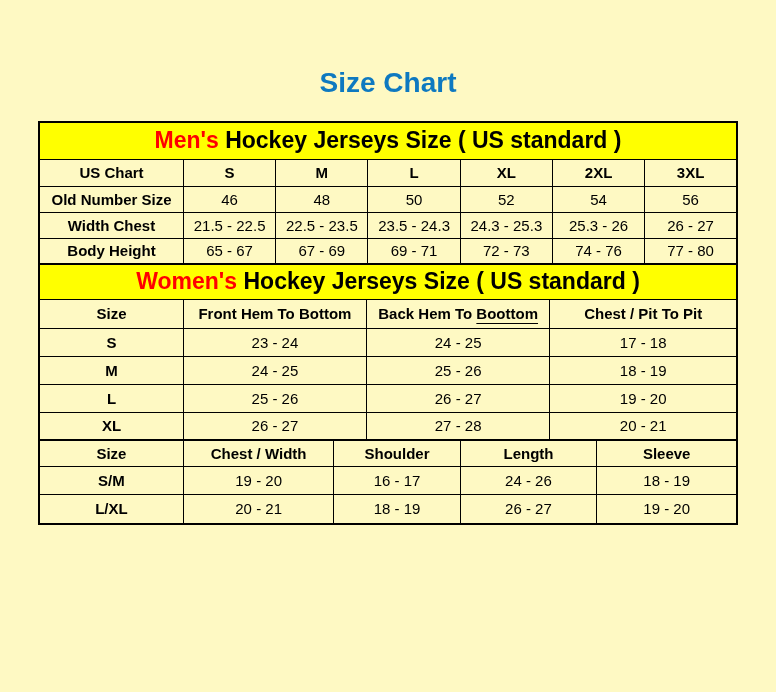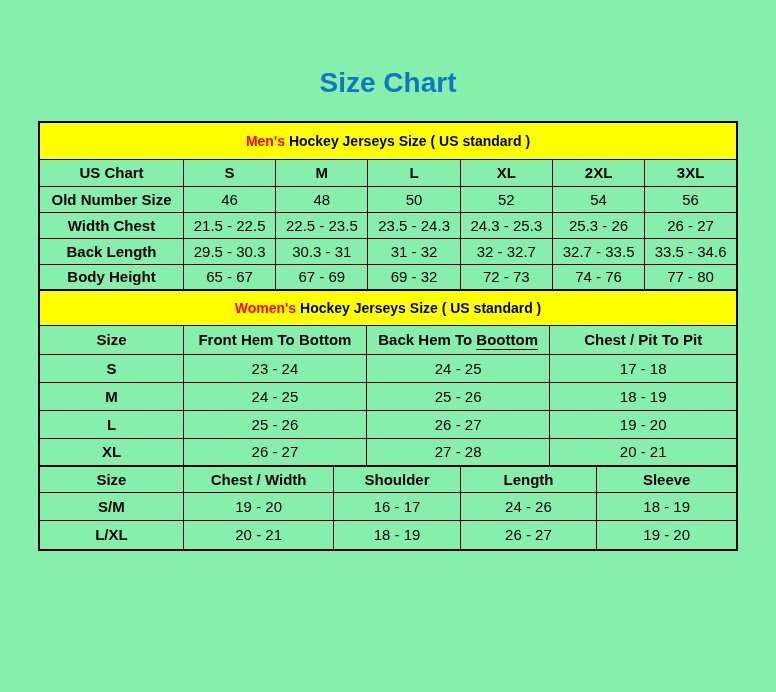--- a/index.html
+++ b/index.html
@@ -1,21 +1,21 @@
 <!DOCTYPE html>
 <html><head>
 <meta charset="utf-8">
 <style>
   * { margin: 0; padding: 0; box-sizing: border-box; }
   html, body { background: #ffffff; }
   .sheet {
     position: relative;
     width: 776px;
     height: 692px;
-    background: #86efac;
+    background: #fef9c3;
     font-family: "Liberation Sans", sans-serif;
     color: #000;
     overflow: hidden;
   }
   .title {
     padding-top: 66px;
     text-align: center;
     font-size: 28px;
     font-weight: bold;
     color: #0e79c0;
@@ -39,21 +39,21 @@
     text-align: center;
     vertical-align: middle;
     font-size: 15px;
     padding: 2px 2px;
     overflow: hidden;
   }
   th { font-weight: bold; }
   td.val { font-weight: normal; }
   td.section-header {
     background: #ffff00;
-    font-size: 14px;
+    font-size: 23px;
     font-weight: bold;
     height: 37px;
   }
   .hl { color: #ff0000; }
   
   table.mens  tr.head-row th { height: 27px; }
   table.mens  tr.data-row td, table.mens tr.data-row th { height: 26px; }
   table.womens td.section-header { height: 35px; }
   table.womens tr.head-row th { height: 29px; }
   table.womens tr.data-row td, table.womens tr.data-row th { height: 28px; }
@@ -118,33 +118,24 @@
         <tr class="data-row">
           <th class="row-label">Width Chest</th>
           <td class="val">21.5 - 22.5</td>
           <td class="val">22.5 - 23.5</td>
           <td class="val">23.5 - 24.3</td>
           <td class="val">24.3 - 25.3</td>
           <td class="val">25.3 - 26</td>
           <td class="val">26 - 27</td>
         </tr>
         <tr class="data-row">
-          <th class="row-label">Back Length</th>
-          <td class="val">29.5 - 30.3</td>
-          <td class="val">30.3 - 31</td>
-          <td class="val">31 - 32</td>
-          <td class="val">32 - 32.7</td>
-          <td class="val">32.7 - 33.5</td>
-          <td class="val">33.5 - 34.6</td>
-        </tr>
-        <tr class="data-row">
           <th class="row-label">Body Height</th>
           <td class="val">65 - 67</td>
           <td class="val">67 - 69</td>
-          <td class="val">69 - 32</td>
+          <td class="val">69 - 71</td>
           <td class="val">72 - 73</td>
           <td class="val">74 - 76</td>
           <td class="val">77 - 80</td>
         </tr>
       </tbody>
     </table>
 
     <table class="size-table womens">
       <colgroup>
         <col class="c-label">

